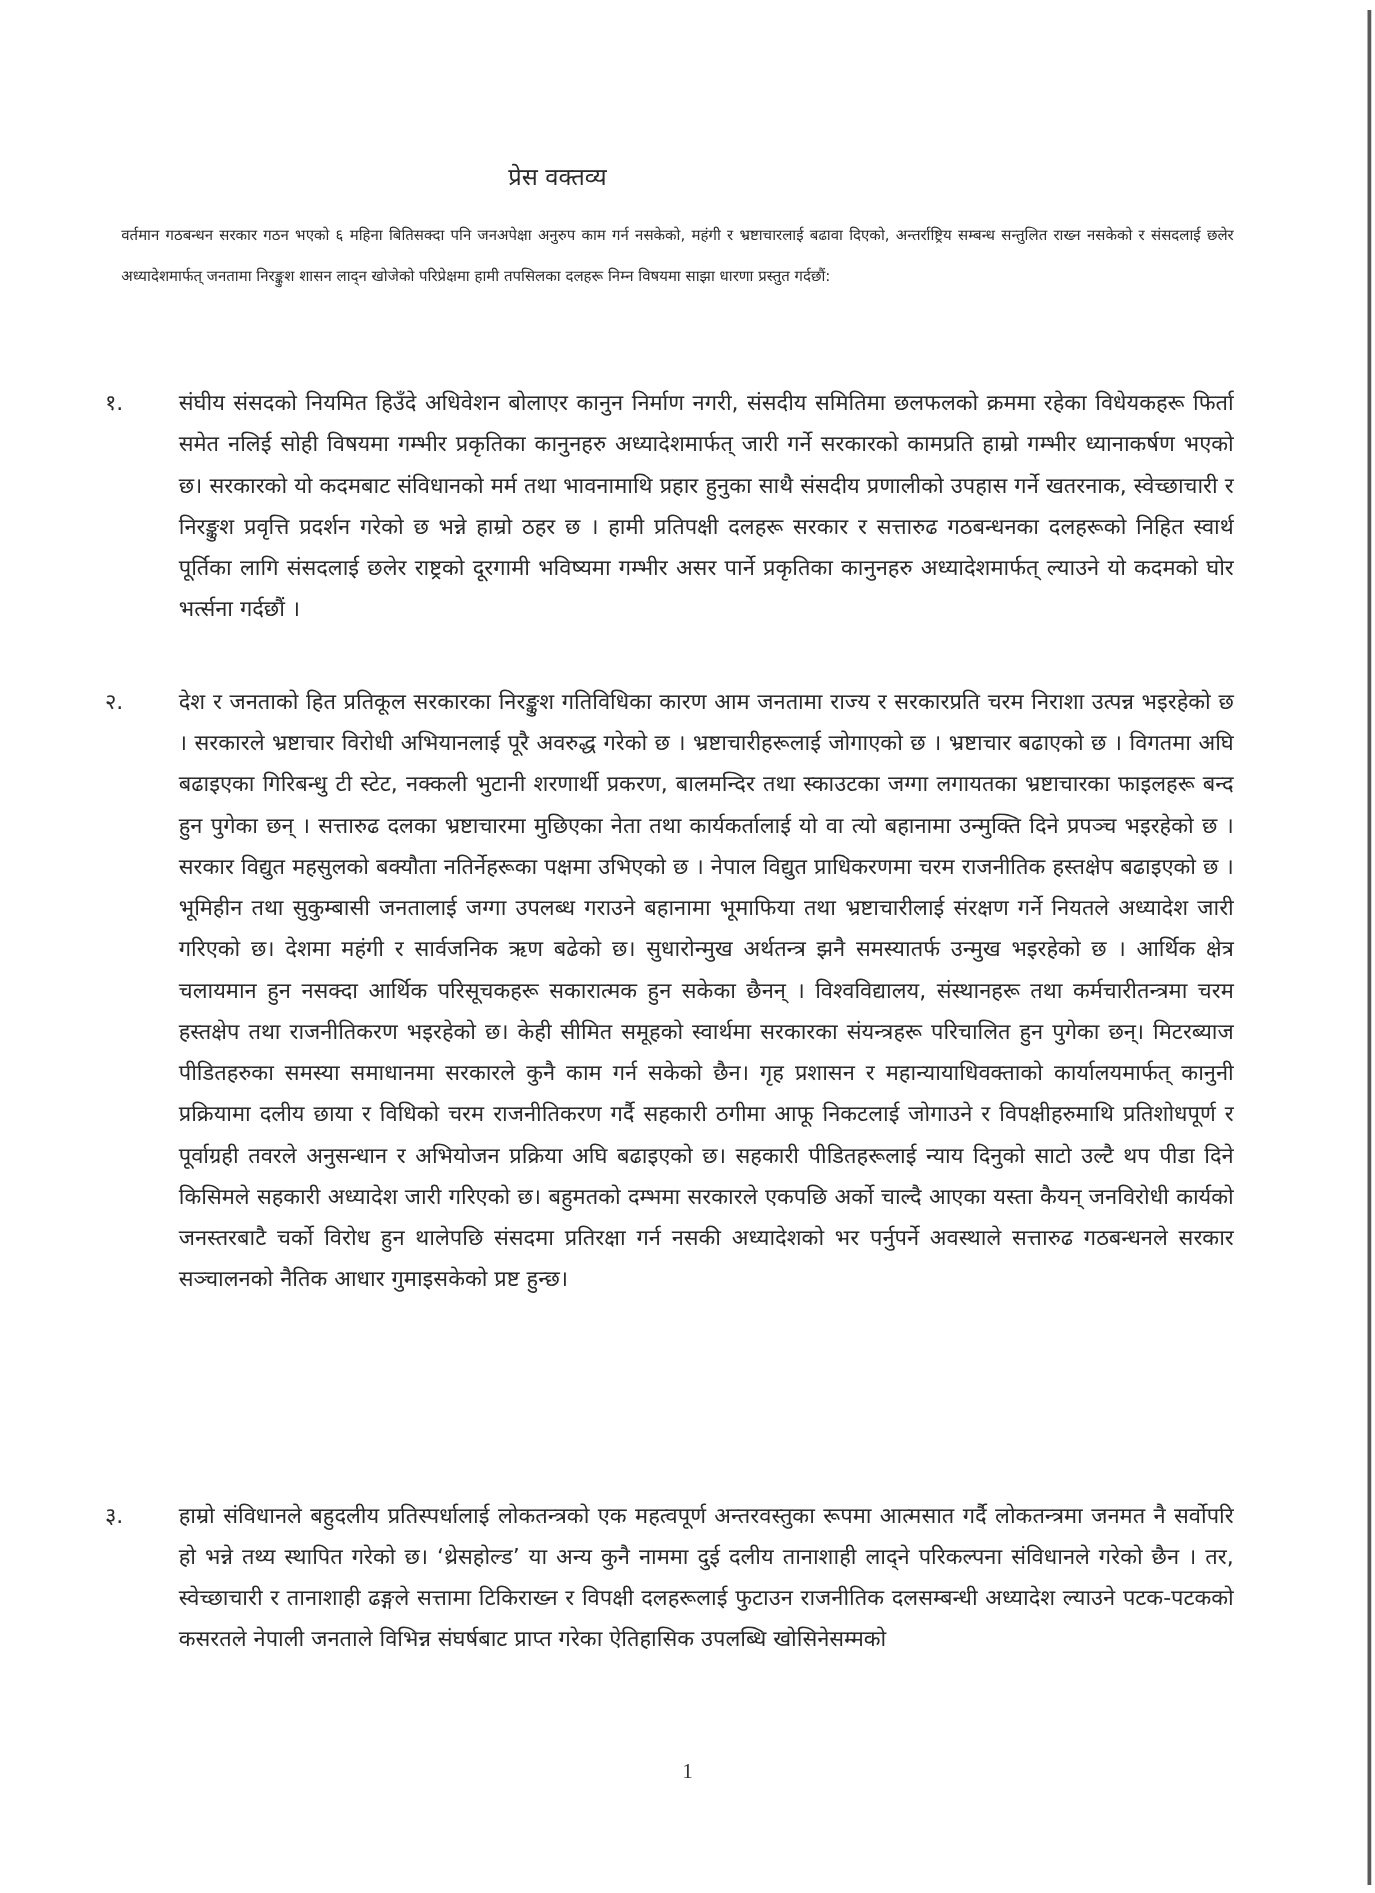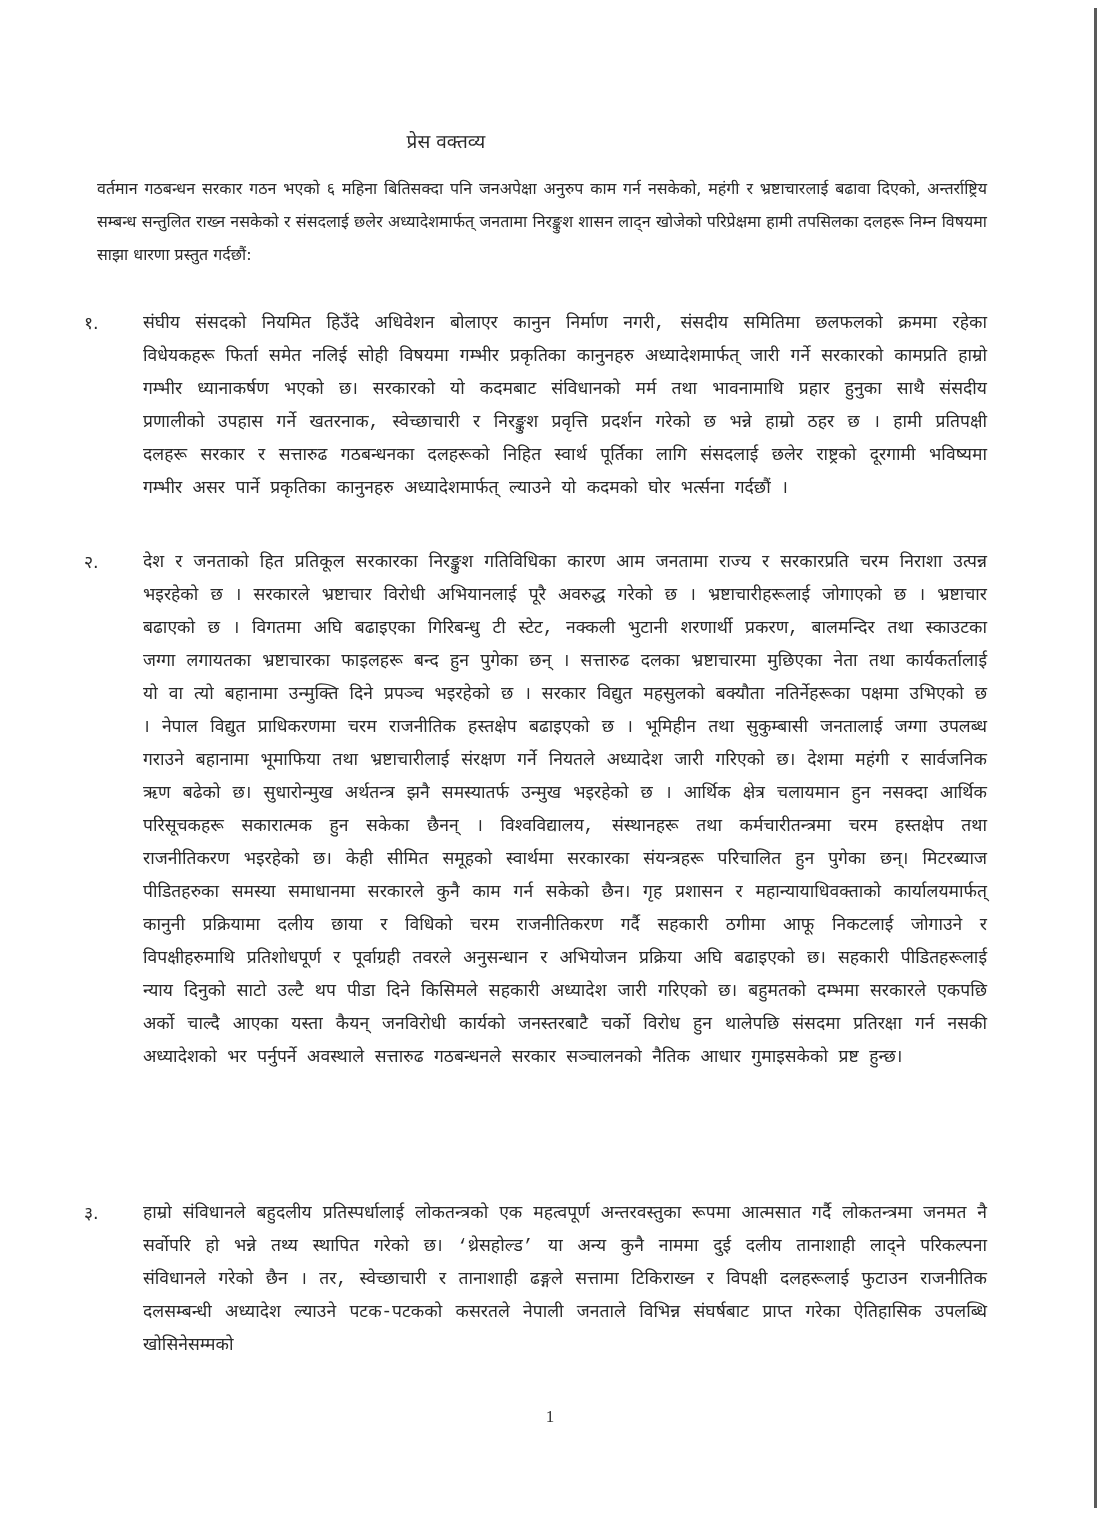--- a/index.html
+++ b/index.html
@@ -10,31 +10,31 @@
     .right-edge {
       position: absolute; top: 8px; right: 3px; width: 3px; height: 1500px;
       background: #5a5a5a;
     }
     .title {
       position: absolute; top: 128px; left: 0; width: 892px; text-align: center;
       font-size: 19px; color: #2a2a2a;
     }
     .intro {
       position: absolute; top: 172px; left: 97px; width: 890px;
-      font-size: 16px; line-height: 33px; text-align: justify;
+      font-size: 12px; line-height: 33px; text-align: justify;
     }
     .item {
       position: absolute; left: 84px; width: 903px;
       font-size: 17.5px; line-height: 33px;
     }
     .item .num {
       position: absolute; left: 0; top: 0; width: 50px;
     }
     .item .body {
-      margin-left: 59px; text-align: justify; font-family: Liberation Mono, monospace;
+      margin-left: 59px; text-align: justify;
     }
     .item1 { top: 307px; }
     .item2 { top: 546px; }
     .item3 { top: 1197px; }
     .page-number {
       position: absolute; top: 1407px; left: 0; width: 1100px; text-align: center;
       font-family: "Liberation Serif", serif; font-size: 17px; color: #333;
     }
   </style>
 </head>

